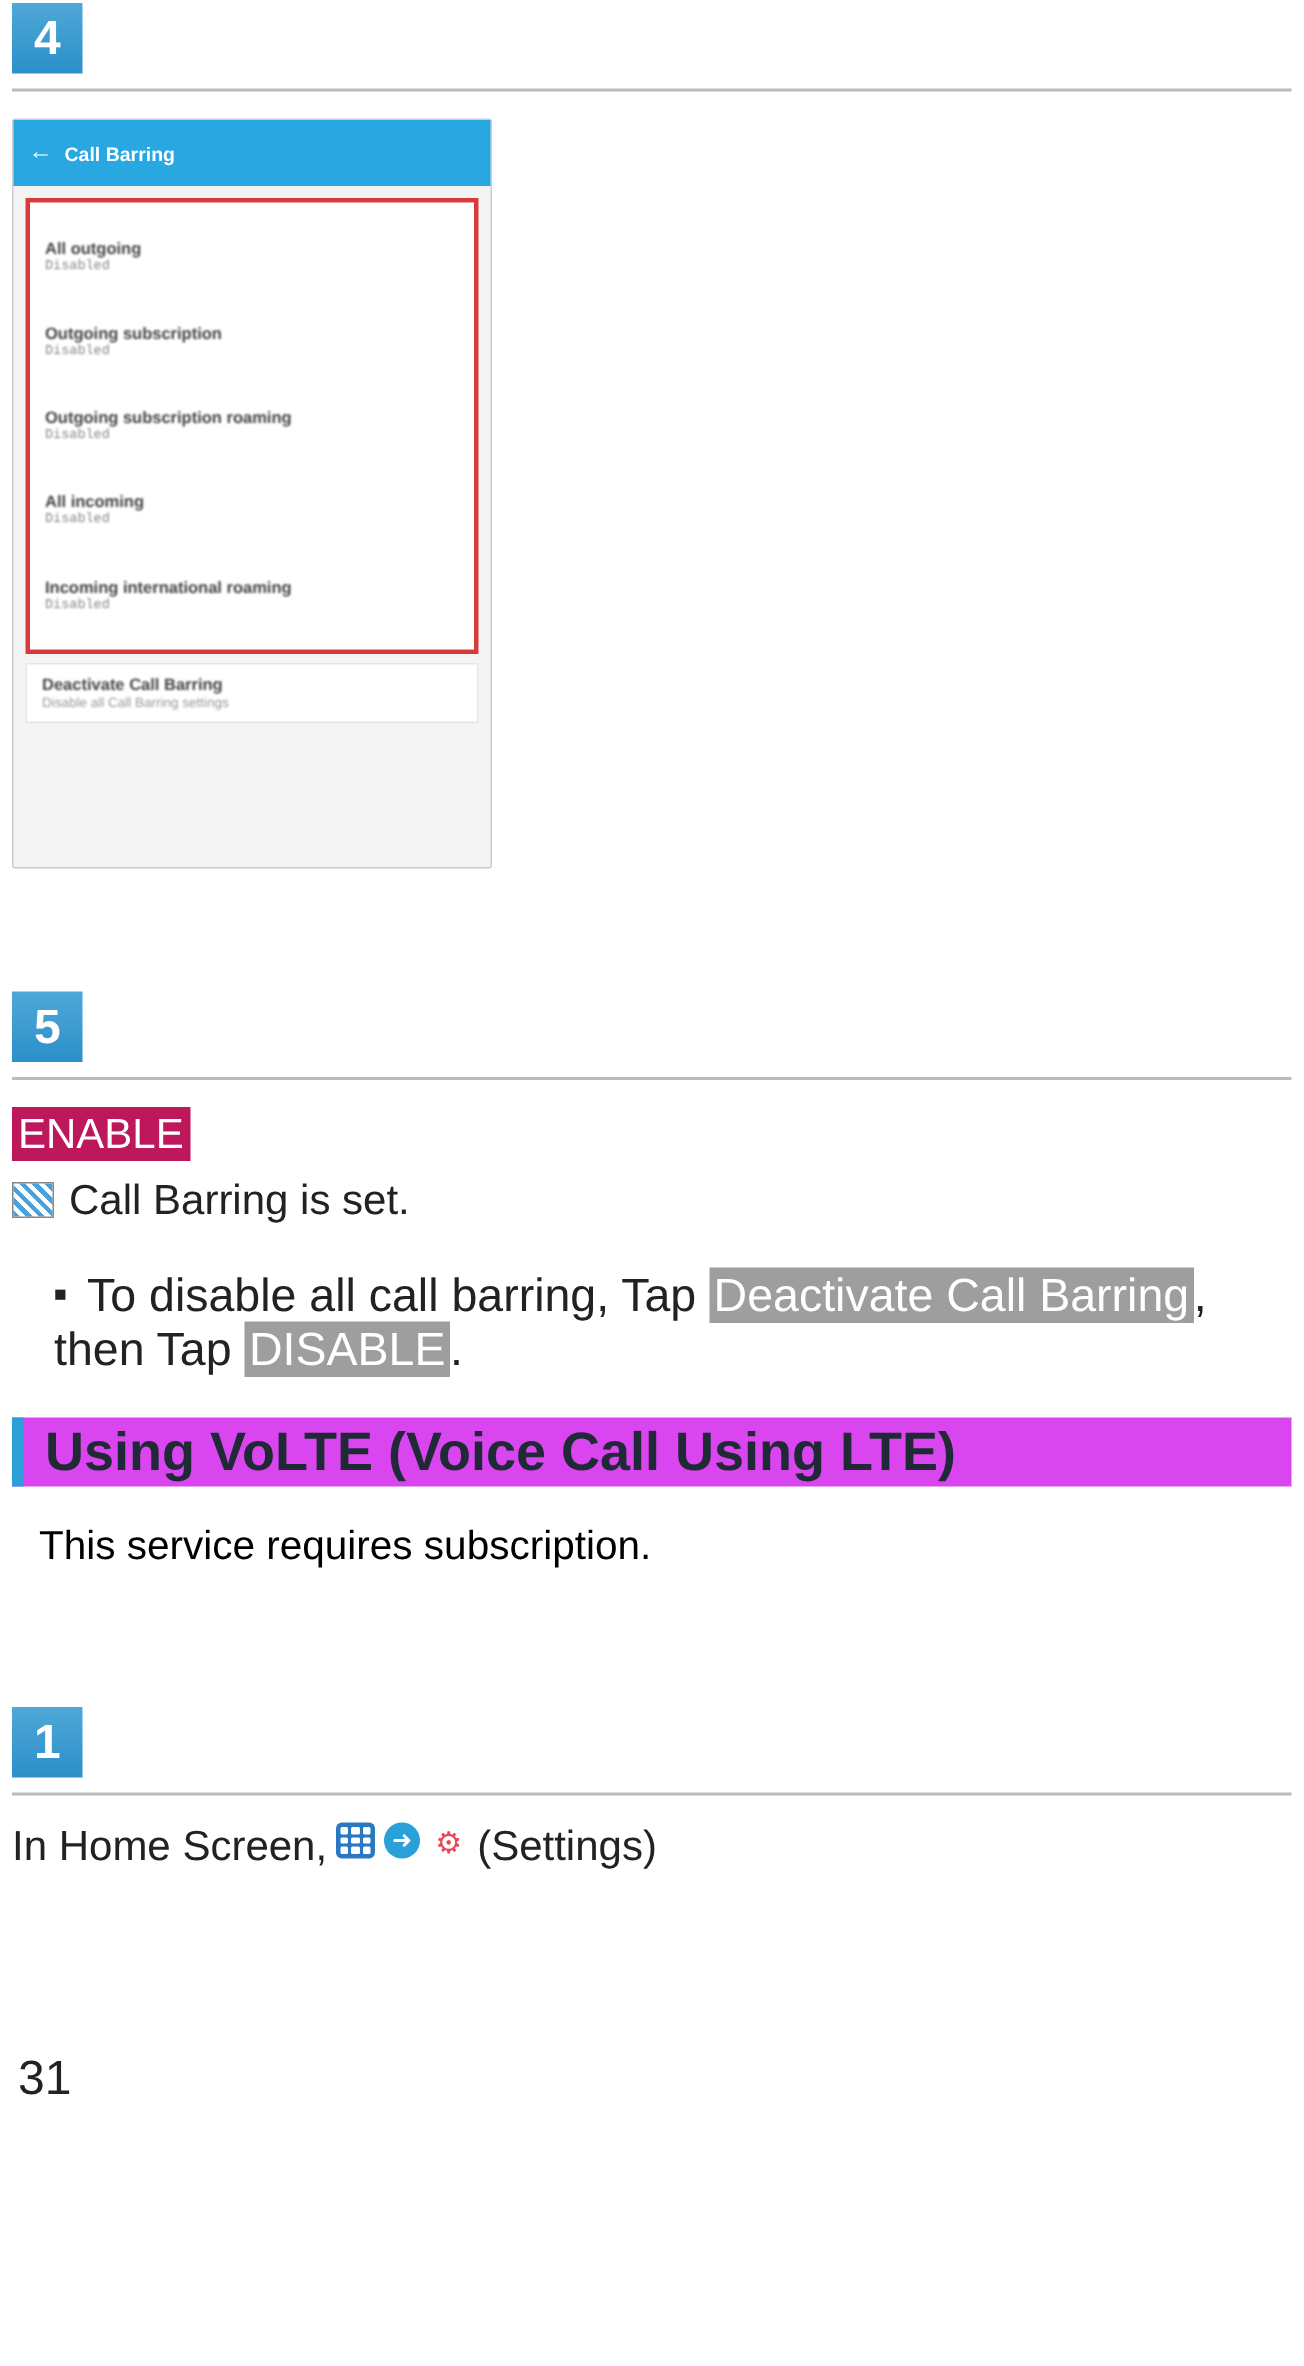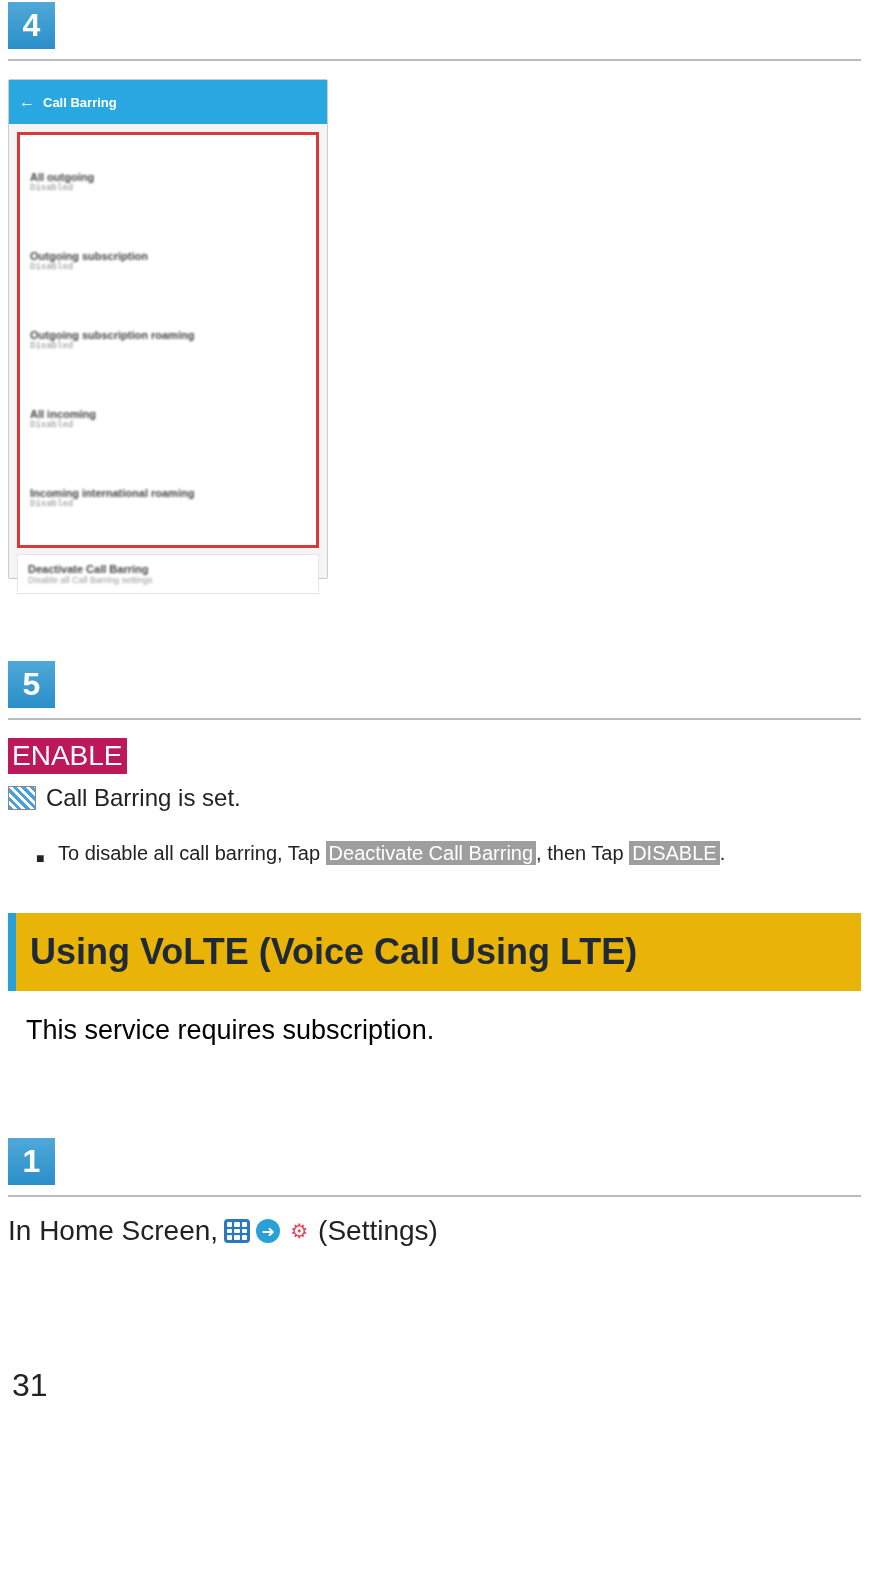--- a/index.html
+++ b/index.html
@@ -50,21 +50,21 @@
       padding: 0 10px;
       color: #fff;
       font-size: 13px;
       font-weight: bold;
     }
     .sm-back { margin-right: 8px; font-size: 16px; }
     .sm-body {
       background: #fff;
       border: 3px solid #d83a3a;
       margin: 8px 8px 0 8px;
-      height: 416px;
+      height: 304px;
       padding: 8px 10px;
       display: flex;
       flex-direction: column;
       justify-content: space-around;
     }
     .sm-item { padding: 4px 0; }
     .sm-item-title {
       font-size: 11px;
       font-weight: bold;
       color: #444;
@@ -95,74 +95,74 @@
     }
     .enable-badge {
       display: inline-block;
       background: #be185d;
       color: #fff;
       font-size: 28px;
       padding: 2px 4px;
       margin-bottom: 10px;
     }
     .result-line {
-      font-size: 24px;
+      font-size: 28px;
       color: #222;
       margin-bottom: 30px;
       display: flex;
       align-items: center;
       gap: 10px;
     }
     .flag-icon {
       width: 28px;
       height: 24px;
       display: inline-block;
       background: repeating-linear-gradient(45deg, #4aa0d8 0 3px, #fff 3px 6px);
       border: 1px solid #888;
     }
     .bullet-line {
-      font-size: 20px;
+      font-size: 31px;
       color: #222;
       padding-left: 28px;
       position: relative;
-      margin-bottom: 48px;
+      margin-bottom: 27px;
     }
     .bullet-line::before {
       content: "■";
       position: absolute;
       left: 28px;
       font-size: 14px;
       top: 8px;
     }
     .bullet-text { margin-left: 22px; }
     .grey-btn {
       background: #9e9e9e;
       color: #fff;
       padding: 1px 3px;
     }
     .section-heading {
-      background: #eab308;
+      background: #d946ef;
       border-left: 8px solid #2aa0d8;
       font-size: 36px;
       font-weight: bold;
       color: #1f2a36;
-      padding: 18px 14px;
+      padding: 2px 14px;
       margin: 0 0 24px 0;
     }
     .section-note {
       font-size: 27px;
       color: #000000;
       padding-left: 18px;
       margin-bottom: 90px;
     }
     .home-line {
       font-size: 28px;
       color: #222;
       display: flex;
-      align-items: center;
+      align-items: flex-start;
       gap: 6px;
       flex-wrap: wrap;
       margin-bottom: 120px;
     }
     .apps-icon {
       width: 26px;
       height: 24px;
       background: #2a78c2;
       border-radius: 4px;
       display: inline-grid;

